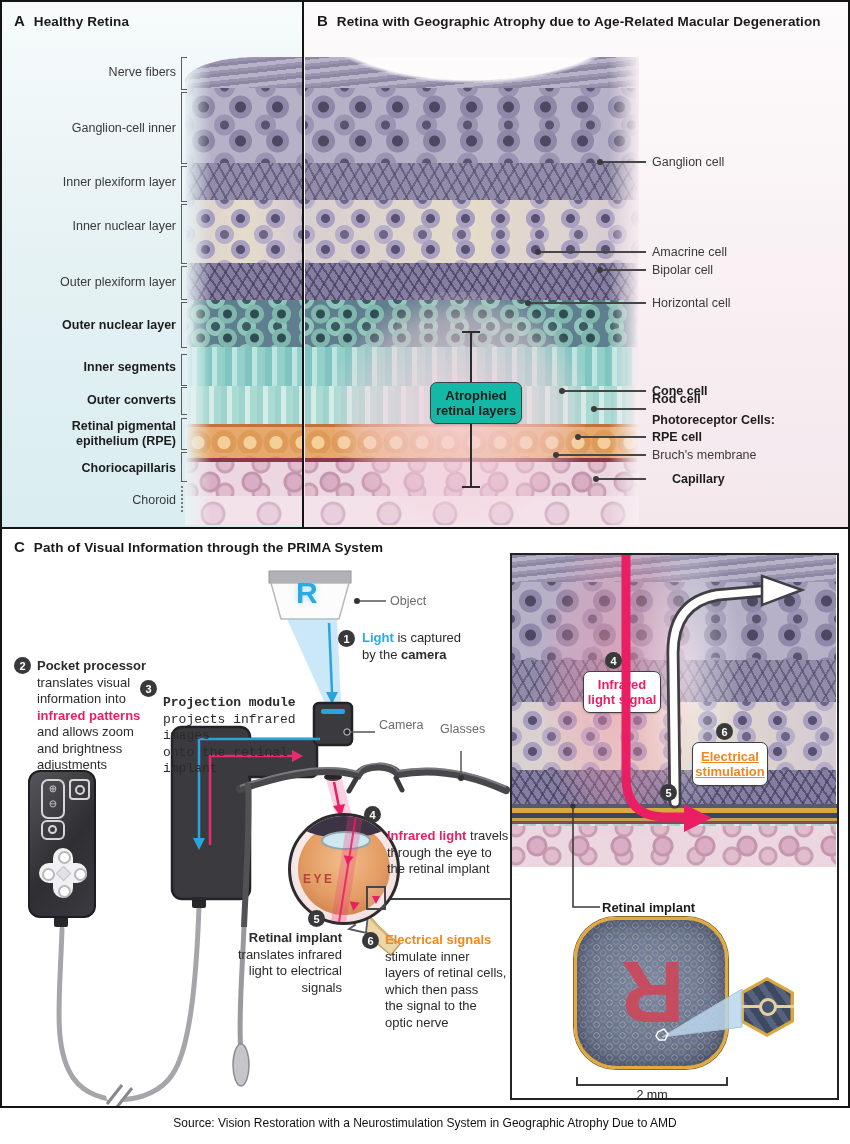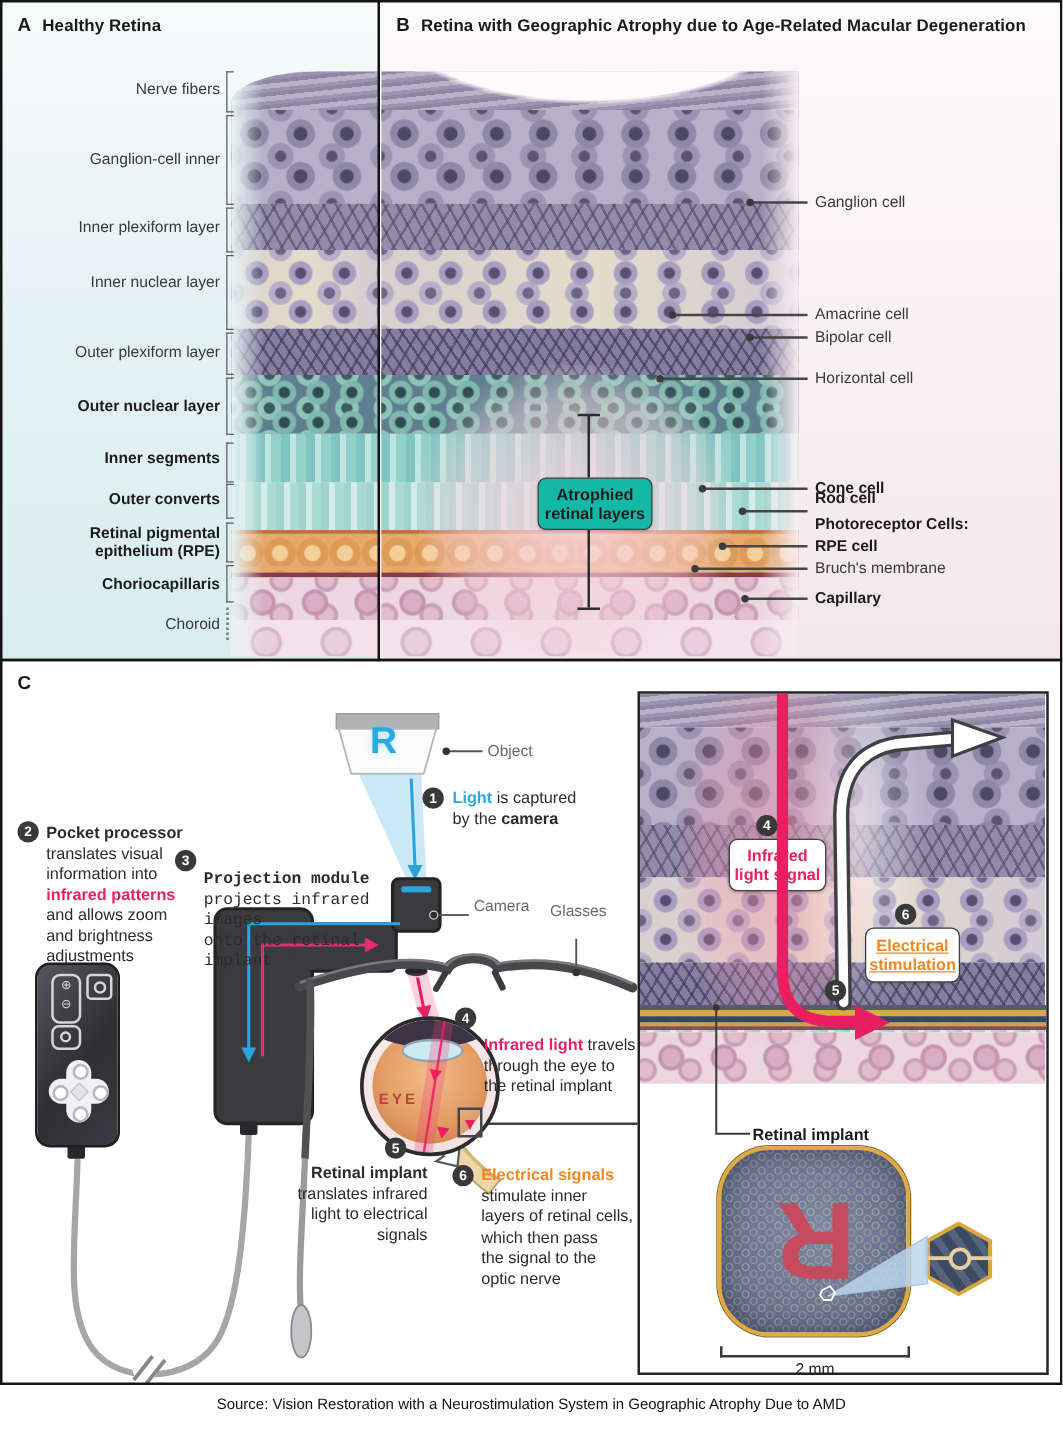--- a/index.html
+++ b/index.html
@@ -205,20 +205,21 @@
 <div class="hdr" style="left:14px;top:12px;">
   <span class="letter">A</span>
   <span class="title">Healthy Retina</span>
 </div>
 <div class="hdr" style="left:317px;top:12px;width:525px;">
   <span class="letter">B</span>
   <span class="title">Retina with Geographic Atrophy due to Age-Related Macular Degeneration</span>
 </div>
 <div class="hdr" style="left:14px;top:538px;">
   <span class="letter">C</span>
+  <span class="title">Path of Visual Information through the PRIMA System</span>
 </div>
 
 <div id="a-labels">
     <div class="lbl" style="left: 0px; width: 176px; text-align: right; top: 72px; transform: translateY(-50%);">Nerve fibers</div>
     <div class="bracket" style="left: 181px; top: 57px; height: 33px;"></div>
     <div class="lbl" style="left: 0px; width: 176px; text-align: right; top: 128px; transform: translateY(-50%);">Ganglion-cell inner</div>
     <div class="bracket" style="left: 181px; top: 92px; height: 72px;"></div>
     <div class="lbl" style="left: 0px; width: 176px; text-align: right; top: 182px; transform: translateY(-50%);">Inner plexiform layer</div>
     <div class="bracket" style="left: 181px; top: 166px; height: 36px;"></div>
     <div class="lbl" style="left: 0px; width: 176px; text-align: right; top: 226px; transform: translateY(-50%);">Inner nuclear layer</div>
@@ -258,21 +259,21 @@
     <div class="leaderdot" style="left: 559px; top: 388px;"></div>
     <div class="lbl bold" style="left: 652px; top: 399px; transform: translateY(-50%);">Rod cell</div>
     <div class="leader" style="left: 594px; top: 408px; width: 52px;"></div>
     <div class="leaderdot" style="left: 591px; top: 406px;"></div>
     <div class="lbl bold" style="left: 652px; top: 437px; transform: translateY(-50%);">RPE cell</div>
     <div class="leader" style="left: 578px; top: 436px; width: 68px;"></div>
     <div class="leaderdot" style="left: 575px; top: 434px;"></div>
     <div class="lbl" style="left: 652px; top: 455px; transform: translateY(-50%);">Bruch's membrane</div>
     <div class="leader" style="left: 556px; top: 454px; width: 90px;"></div>
     <div class="leaderdot" style="left: 553px; top: 452px;"></div>
-    <div class="lbl bold" style="left: 652px; top: 479px; transform: translateY(-50%);">Capillary</div>
+    <div class="lbl bold" style="left: 672px; top: 479px; transform: translateY(-50%);">Capillary</div>
     <div class="leader" style="left: 596px; top: 478px; width: 50px;"></div>
     <div class="leaderdot" style="left: 593px; top: 476px;"></div>
   </div>
 
 <div class="iline" style="left:470px;top:332px;height:50px;"></div>
 <div class="icap" style="left:462px;top:331px;width:18px;"></div>
 <div class="iline" style="left:470px;top:422px;height:64px;"></div>
 <div class="icap" style="left:462px;top:486px;width:18px;"></div>
 <div class="notebox" style="left:430px;top:382px;width:90px;height:40px;color:#1c1c1c;">Atrophied
 retinal layers</div>

